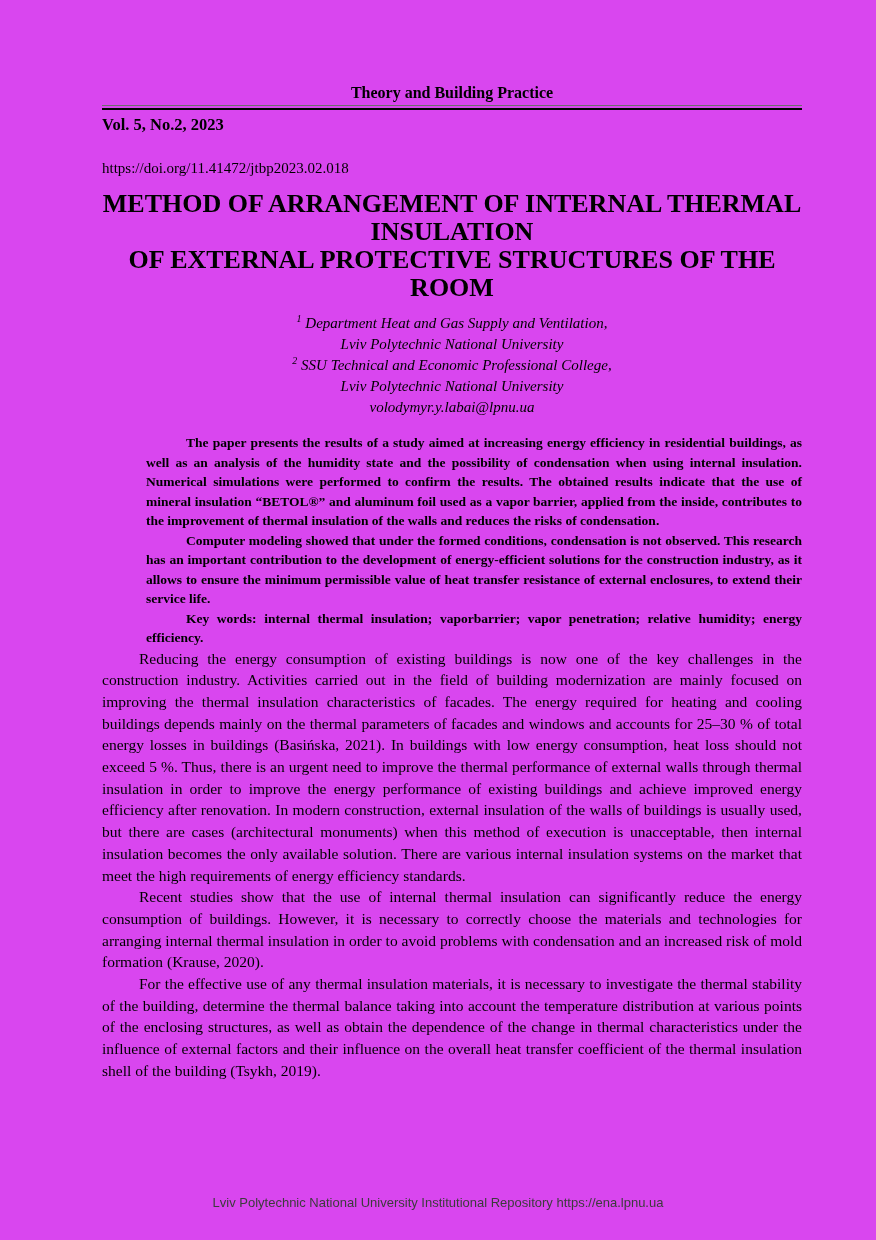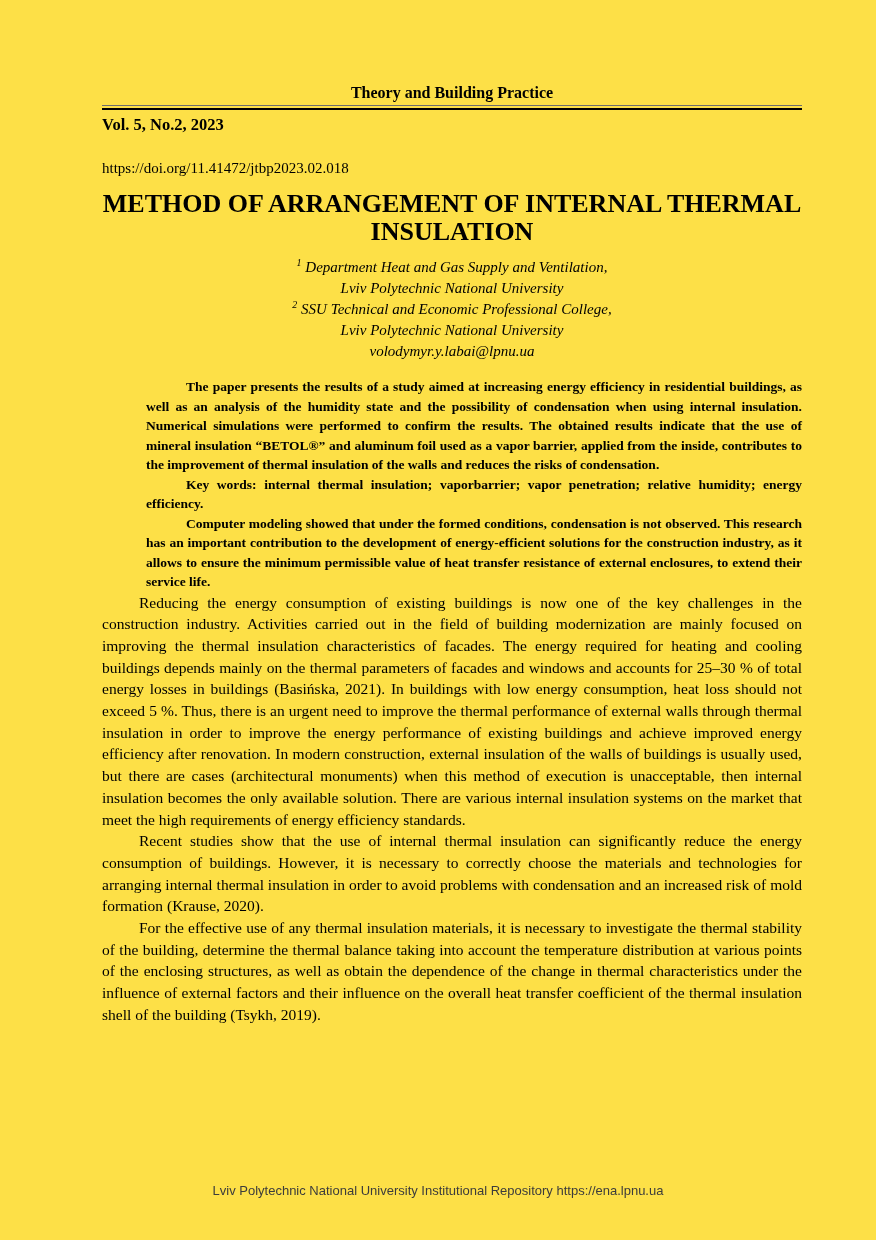--- a/index.html
+++ b/index.html
@@ -1,20 +1,20 @@
 <!DOCTYPE html>
 <html><head>
 <meta charset="utf-8">
 <style>
   html, body { margin: 0; padding: 0; background: #ffffff; }
   .page {
     position: relative;
     width: 876px;
     height: 1240px;
-    background: #fde047;
+    background: #d946ef;
     color: #000000;
     font-family: "Liberation Serif", serif;
     box-sizing: border-box;
     padding: 84px 74px 4px 102px;
     overflow: hidden;
   }
   .running-head {
     text-align: center;
     font-weight: bold;
     font-size: 16px;
@@ -84,21 +84,21 @@
   .body-text {
     font-size: 15.5px;
     line-height: 21.7px;
     text-align: justify;
   }
   .body-text p { margin: 0; text-indent: 37px; }
   .footer {
     position: absolute;
     left: 0;
     right: 0;
-    bottom: 42px;
+    bottom: 30px;
     text-align: center;
     font-family: "Liberation Sans", sans-serif;
     font-size: 13px;
     line-height: 15px;
     color: #3c3c3c;
   }
 </style>
 </head>
 <body>
 
@@ -108,35 +108,36 @@
 
   <div class="head-rule"></div>
 
   <div class="volume">Vol. 5, No.2, 2023</div>
 
   <div class="doi">https://doi.org/11.41472/jtbp2023.02.018</div>
 
 
   <h1 class="title">
     <span class="title-line">METHOD OF ARRANGEMENT OF INTERNAL THERMAL INSULATION</span>
+    <span class="title-line">OF EXTERNAL PROTECTIVE STRUCTURES OF THE ROOM</span>
   </h1>
 
   <div class="affiliations">
     <div><sup>1</sup><span> Department Heat and Gas Supply and Ventilation,</span></div>
     <div><span>Lviv Polytechnic National University</span></div>
     <div><sup>2</sup><span> SSU Technical and Economic Professional College,</span></div>
     <div><span>Lviv Polytechnic National University</span></div>
     <div><span>volodymyr.y.labai@lpnu.ua</span></div>
   </div>
 
 
   <div class="abstract">
     <p>The paper presents the results of a study aimed at increasing energy efficiency in residential buildings, as well as an analysis of the humidity state and the possibility of condensation when using internal insulation. Numerical simulations were performed to confirm the results. The obtained results indicate that the use of mineral insulation “BETOL®” and aluminum foil used as a vapor barrier, applied from the inside, contributes to the improvement of thermal insulation of the walls and reduces the risks of condensation.</p>
+    <p>Computer modeling showed that under the formed conditions, condensation is not observed. This research has an important contribution to the development of energy-efficient solutions for the construction industry, as it allows to ensure the minimum permissible value of heat transfer resistance of external enclosures, to extend their service life.</p>
     <p>Key words: internal thermal insulation; vaporbarrier; vapor penetration; relative humidity; energy efficiency.</p>
-    <p>Computer modeling showed that under the formed conditions, condensation is not observed. This research has an important contribution to the development of energy-efficient solutions for the construction industry, as it allows to ensure the minimum permissible value of heat transfer resistance of external enclosures, to extend their service life.</p>
   </div>
 
 
   <div class="body-text">
     <p>Reducing the energy consumption of existing buildings is now one of the key challenges in the construction industry. Activities carried out in the field of building modernization are mainly focused on improving the thermal insulation characteristics of facades. The energy required for heating and cooling buildings depends mainly on the thermal parameters of facades and windows and accounts for 25–30 % of total energy losses in buildings (Basińska, 2021). In buildings with low energy consumption, heat loss should not exceed 5 %. Thus, there is an urgent need to improve the thermal performance of external walls through thermal insulation in order to improve the energy performance of existing buildings and achieve improved energy efficiency after renovation. In modern construction, external insulation of the walls of buildings is usually used, but there are cases (architectural monuments) when this method of execution is unacceptable, then internal insulation becomes the only available solution. There are various internal insulation systems on the market that meet the high requirements of energy efficiency standards.</p>
     <p>Recent studies show that the use of internal thermal insulation can significantly reduce the energy consumption of buildings. However, it is necessary to correctly choose the materials and technologies for arranging internal thermal insulation in order to avoid problems with condensation and an increased risk of mold formation (Krause, 2020).</p>
     <p>For the effective use of any thermal insulation materials, it is necessary to investigate the thermal stability of the building, determine the thermal balance taking into account the temperature distribution at various points of the enclosing structures, as well as obtain the dependence of the change in thermal characteristics under the influence of external factors and their influence on the overall heat transfer coefficient of the thermal insulation shell of the building (Tsykh, 2019).</p>
   </div>
 
   <div class="footer">Lviv Polytechnic National University Institutional Repository https://ena.lpnu.ua</div>

